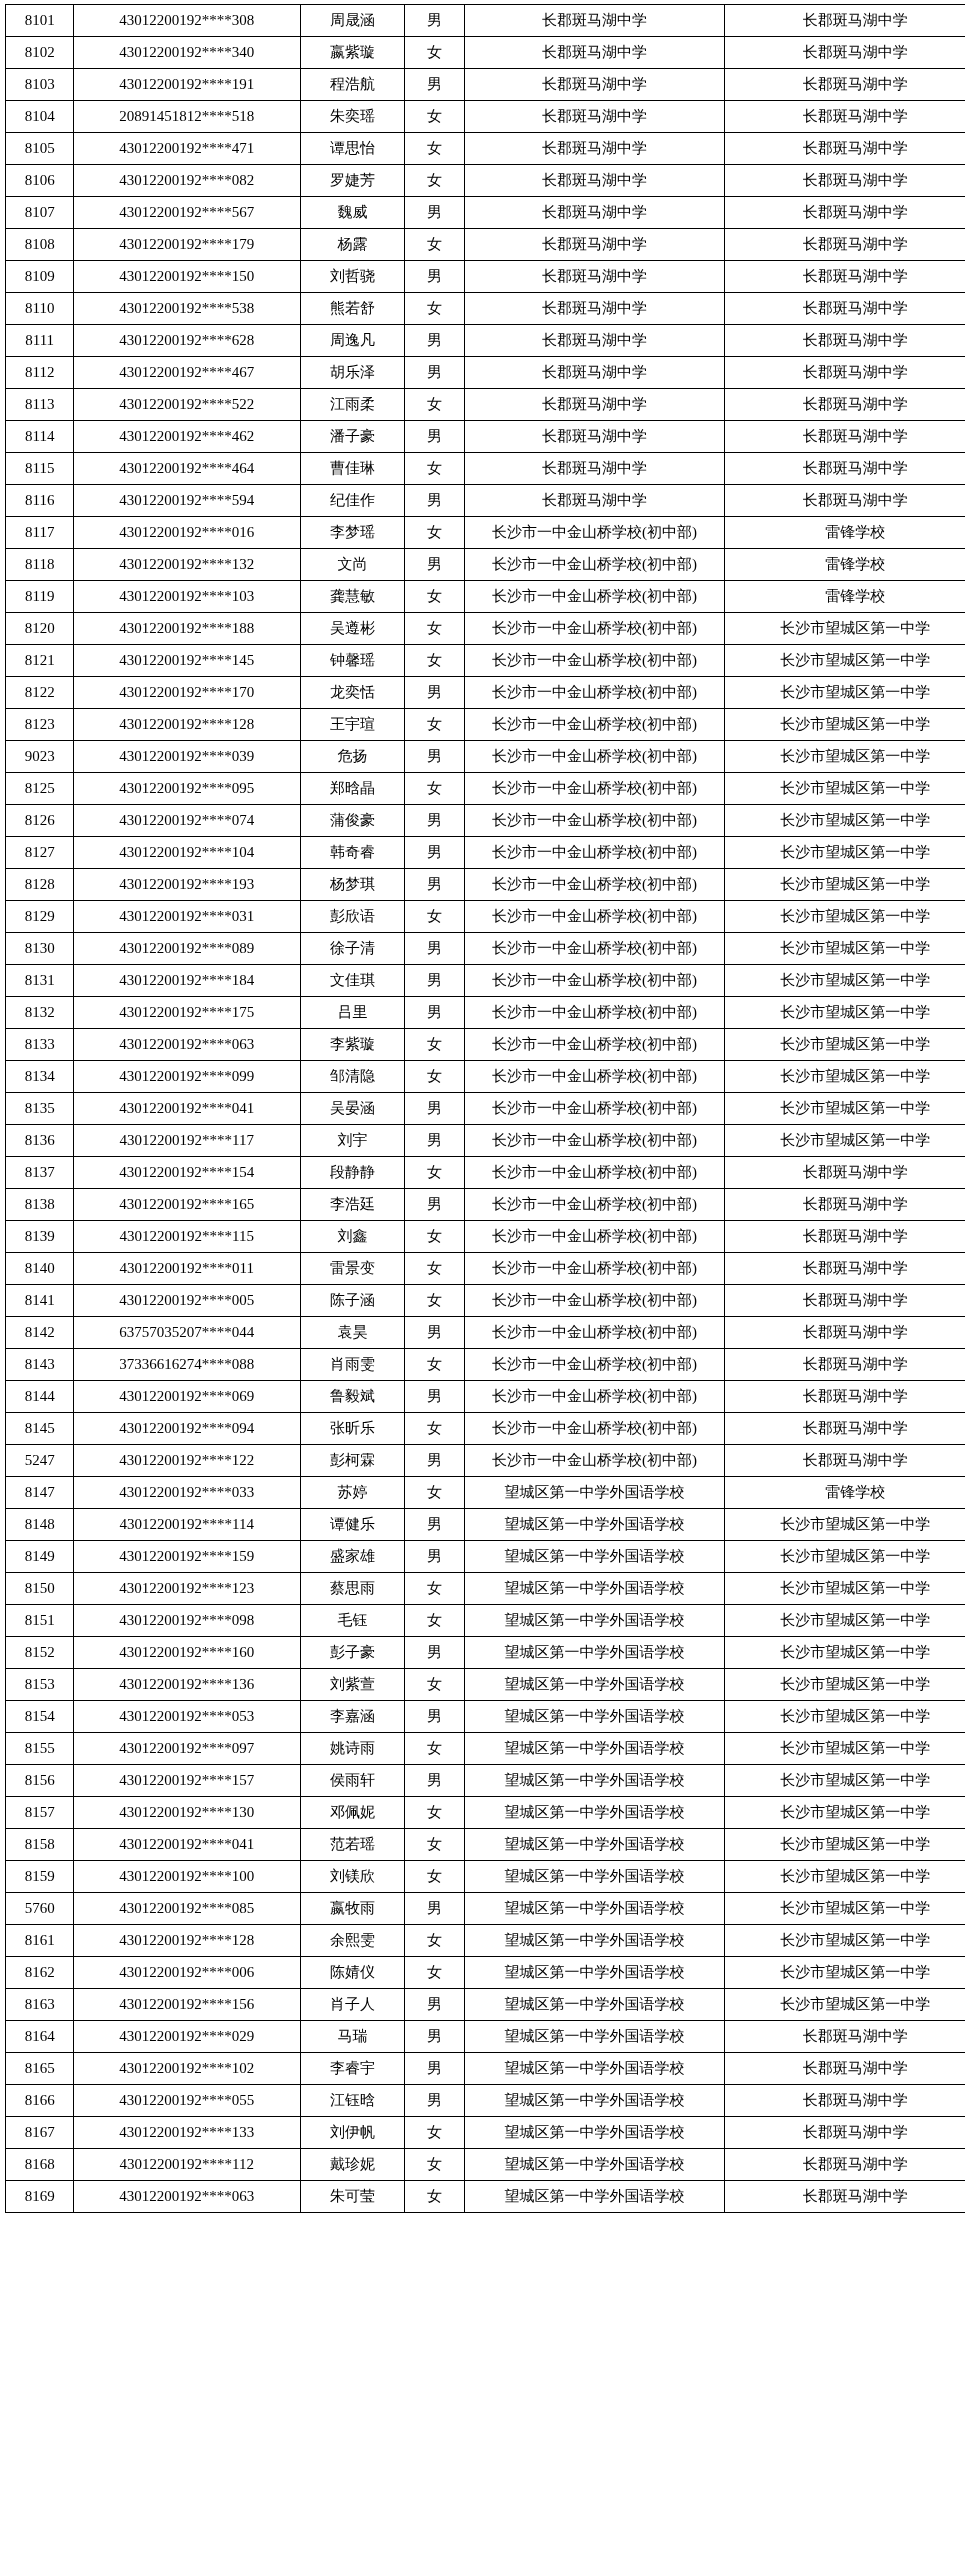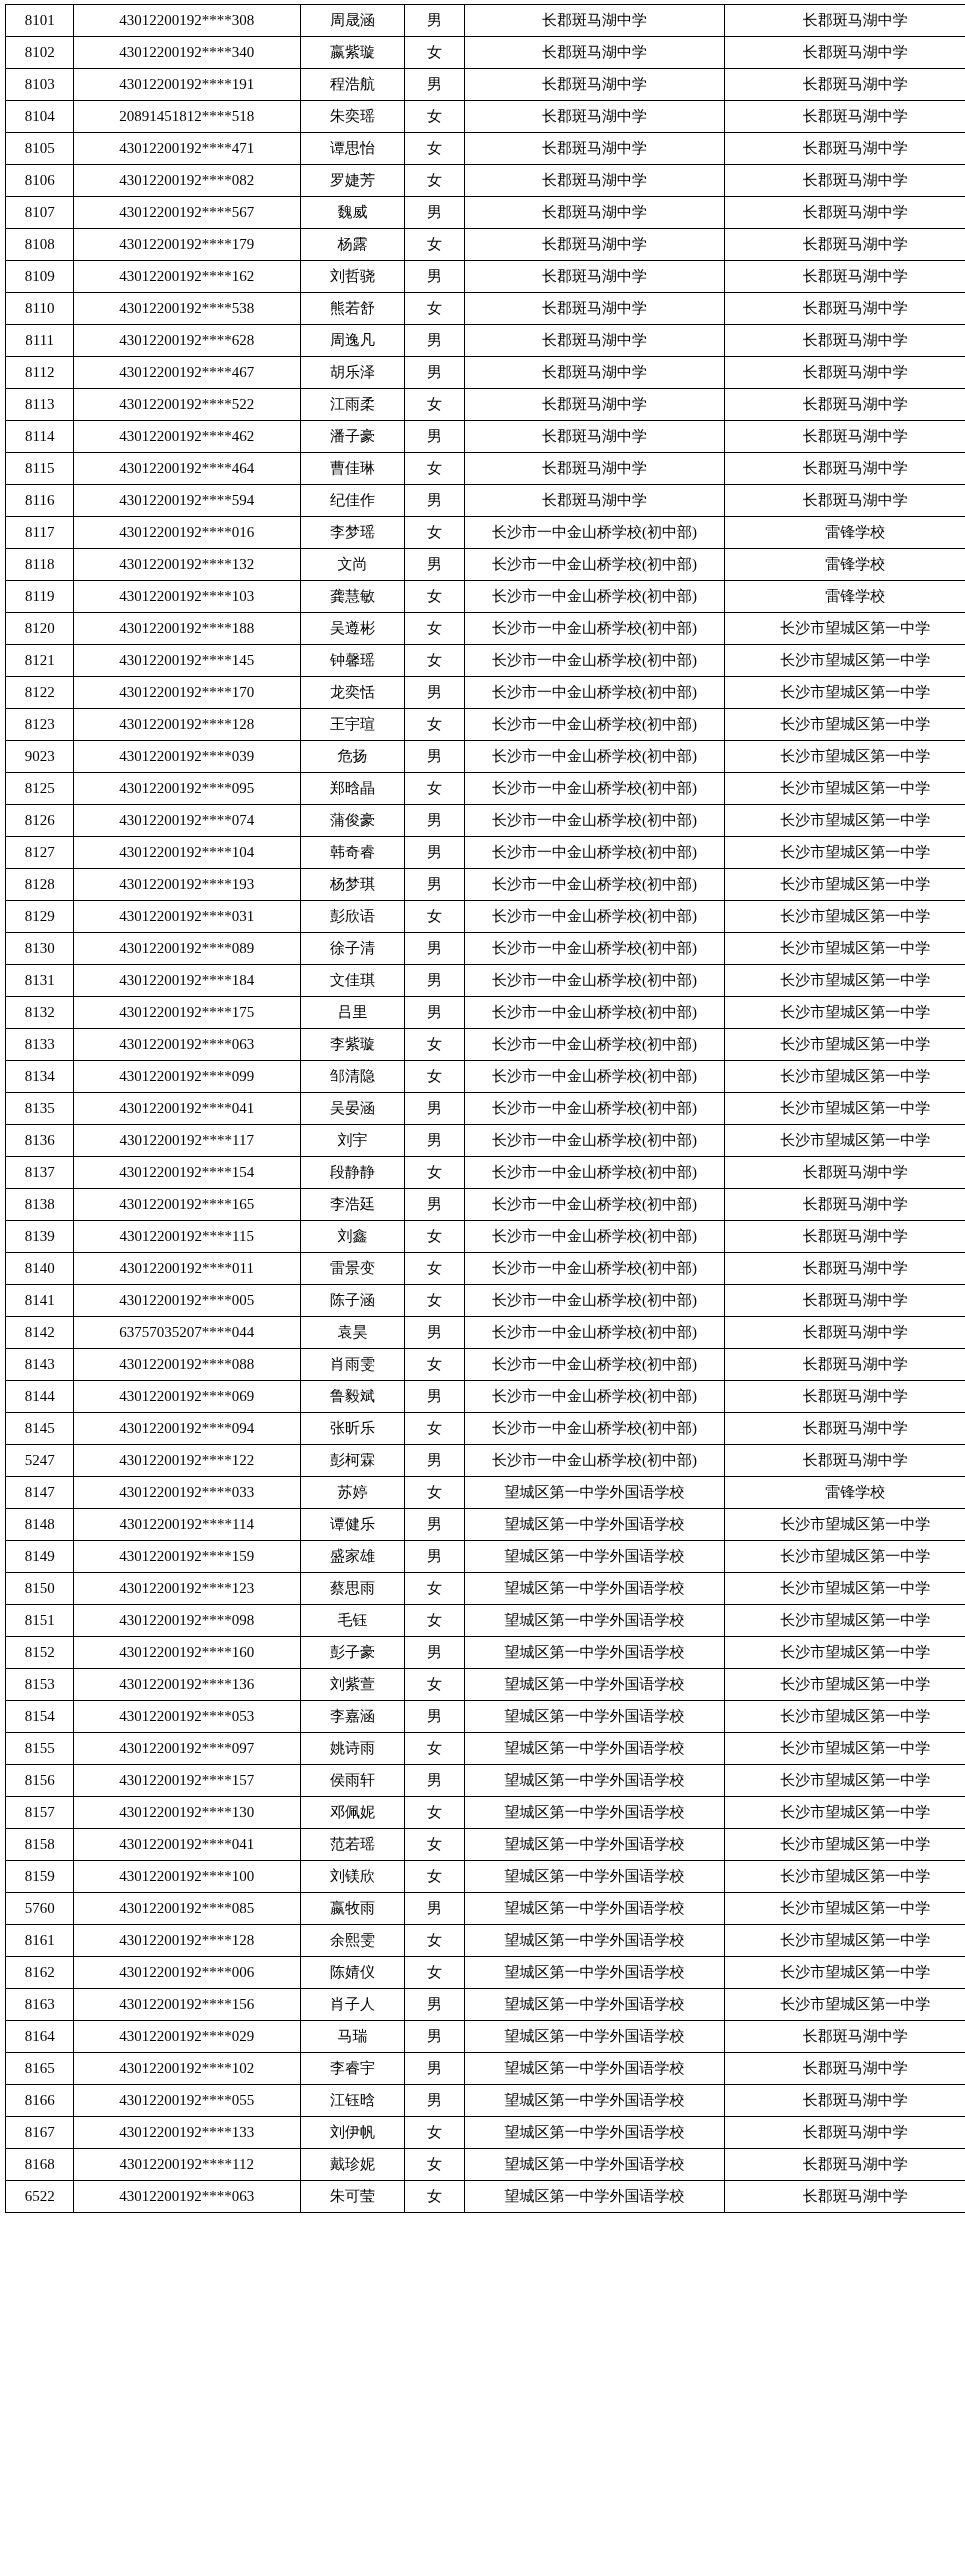--- a/index.html
+++ b/index.html
@@ -106,21 +106,21 @@
         <tr>
           <td class="c-no">8108</td>
           <td class="c-id">43012200192****179</td>
           <td class="c-name">杨露</td>
           <td class="c-sex">女</td>
           <td class="c-school">长郡斑马湖中学</td>
           <td class="c-dest">长郡斑马湖中学</td>
         </tr>
         <tr>
           <td class="c-no">8109</td>
-          <td class="c-id">43012200192****162</td>
+          <td class="c-id">43012200192****150</td>
           <td class="c-name">刘哲骁</td>
           <td class="c-sex">男</td>
           <td class="c-school">长郡斑马湖中学</td>
           <td class="c-dest">长郡斑马湖中学</td>
         </tr>
         <tr>
           <td class="c-no">8110</td>
           <td class="c-id">43012200192****538</td>
           <td class="c-name">熊若舒</td>
           <td class="c-sex">女</td>
@@ -378,21 +378,21 @@
         <tr>
           <td class="c-no">8142</td>
           <td class="c-id">63757035207****044</td>
           <td class="c-name">袁昊</td>
           <td class="c-sex">男</td>
           <td class="c-school">长沙市一中金山桥学校(初中部)</td>
           <td class="c-dest">长郡斑马湖中学</td>
         </tr>
         <tr>
           <td class="c-no">8143</td>
-          <td class="c-id">43012200192****088</td>
+          <td class="c-id">37336616274****088</td>
           <td class="c-name">肖雨雯</td>
           <td class="c-sex">女</td>
           <td class="c-school">长沙市一中金山桥学校(初中部)</td>
           <td class="c-dest">长郡斑马湖中学</td>
         </tr>
         <tr>
           <td class="c-no">8144</td>
           <td class="c-id">43012200192****069</td>
           <td class="c-name">鲁毅斌</td>
           <td class="c-sex">男</td>
@@ -585,21 +585,21 @@
         </tr>
         <tr>
           <td class="c-no">8168</td>
           <td class="c-id">43012200192****112</td>
           <td class="c-name">戴珍妮</td>
           <td class="c-sex">女</td>
           <td class="c-school">望城区第一中学外国语学校</td>
           <td class="c-dest">长郡斑马湖中学</td>
         </tr>
         <tr>
-          <td class="c-no">6522</td>
+          <td class="c-no">8169</td>
           <td class="c-id">43012200192****063</td>
           <td class="c-name">朱可莹</td>
           <td class="c-sex">女</td>
           <td class="c-school">望城区第一中学外国语学校</td>
           <td class="c-dest">长郡斑马湖中学</td>
         </tr>
       </tbody>
   </table>
 </div>
 

